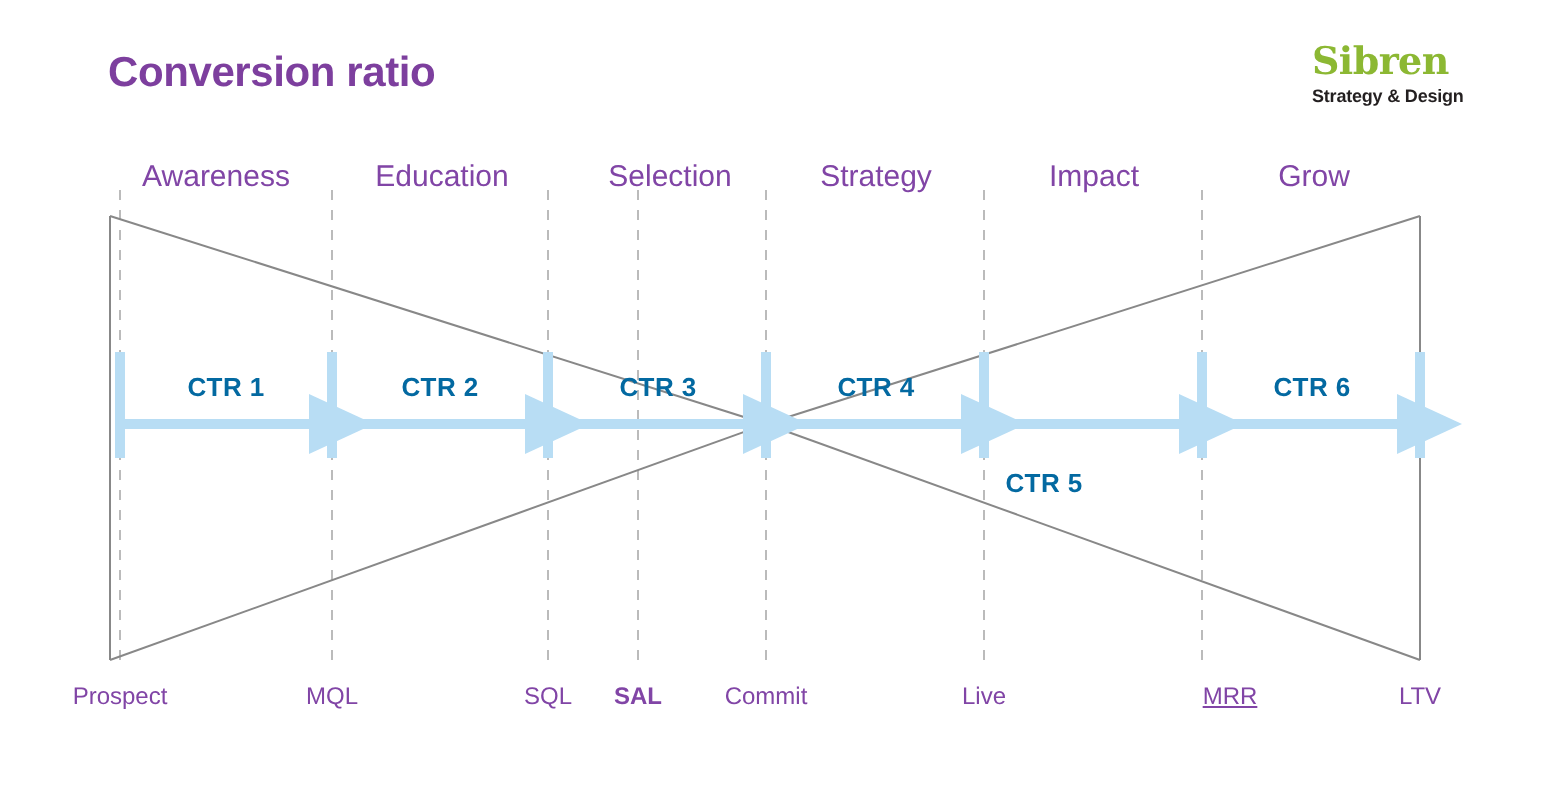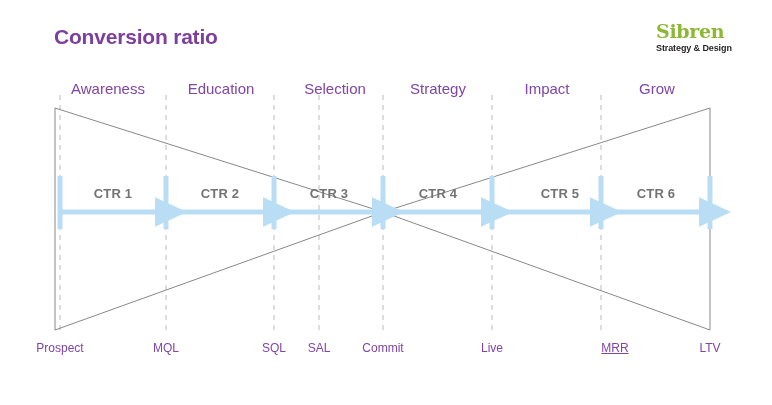--- a/index.html
+++ b/index.html
@@ -79,21 +79,21 @@
     font-size: 12px;
     color: #8145a6;
     white-space: nowrap;
     transform: translateX(-50%);
     top: 341px;
   }
   .ctr-label {
     position: absolute;
     font-size: 13px;
     font-weight: bold;
-    color: #737373;
+    color: #0369a1;
     white-space: nowrap;
     transform: translateX(-50%);
     top: 186px;
     letter-spacing: 0.2px;
   }
 </style>
 </head>
 <body>
 
 <div id="canvas">
@@ -153,27 +153,27 @@
       <div class="phase-label" style="left: 335px;">Selection</div>
       <div class="phase-label" style="left: 438px;">Strategy</div>
       <div class="phase-label" style="left: 547px;">Impact</div>
       <div class="phase-label" style="left: 657px;">Grow</div>
     </div>
   <div id="ctr-layer">
       <div class="ctr-label" style="left: 113px;">CTR 1</div>
       <div class="ctr-label" style="left: 220px;">CTR 2</div>
       <div class="ctr-label" style="left: 329px;">CTR 3</div>
       <div class="ctr-label" style="left: 438px; text-align: center;">CTR 4</div>
-      <div class="ctr-label" style="left: 560px;">CTR 5</div>
+      <div class="ctr-label" style="left: 522px; margin-top: 48px;">CTR 5</div>
       <div class="ctr-label" style="left: 656px;">CTR 6</div>
     </div>
   <div id="stage-layer">
       <div class="stage-label" style="left: 60px;">Prospect</div>
       <div class="stage-label" style="left: 166px;">MQL</div>
       <div class="stage-label" style="left: 274px;">SQL</div>
-      <div class="stage-label" style="left: 319px;">SAL</div>
+      <div class="stage-label" style="left: 319px; font-weight: bold;">SAL</div>
       <div class="stage-label" style="left: 383px;">Commit</div>
       <div class="stage-label" style="left: 492px;">Live</div>
       <div class="stage-label" style="left: 615px; text-decoration: underline;">MRR</div>
       <div class="stage-label" style="left: 710px;">LTV</div>
     </div>
 
 </div>
 
 </body></html>

